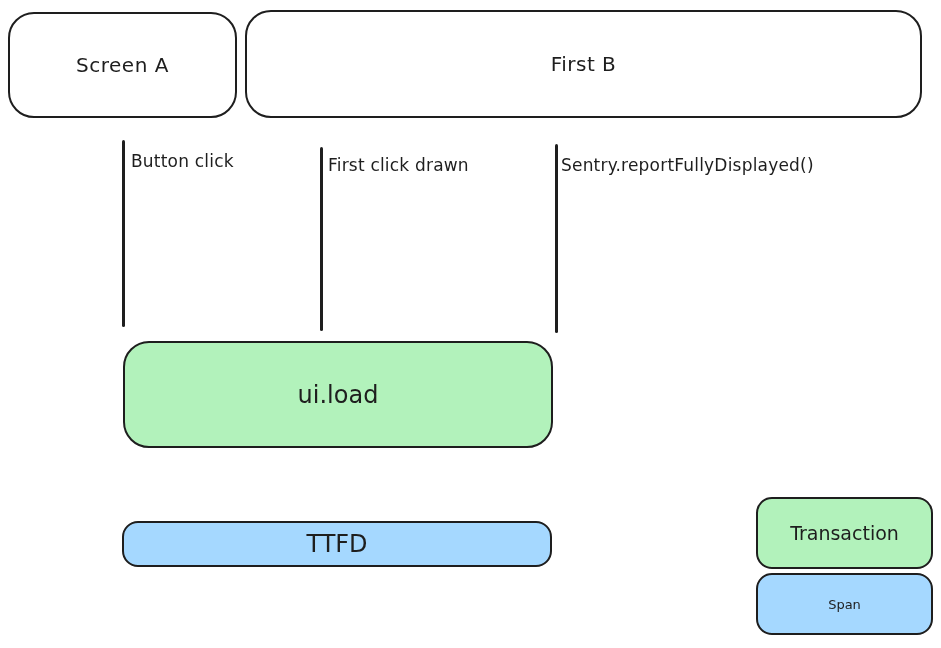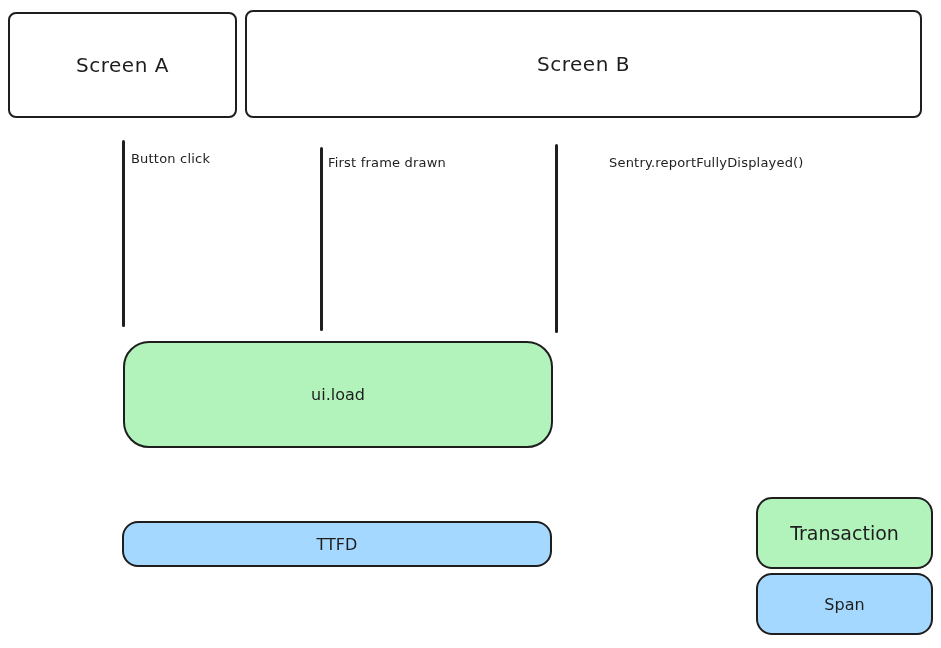--- a/index.html
+++ b/index.html
@@ -21,26 +21,26 @@
   }
   .box {
     position: absolute;
     border: 2.5px solid var(--stroke);
     display: flex;
     align-items: center;
     justify-content: center;
     background: var(--background);
   }
   .screen-box {
-    border-radius: 8px;
+    border-radius: 26px;
     font-size: 20px;
     letter-spacing: 0.5px;
   }
   .bar {
-    font-size: 16px;
+    font-size: 24px;
   }
   .bar.transaction { background: var(--transaction-fill); }
   .bar.span { background: var(--span-fill); }
   .halo-top::before {
     content: "";
     position: absolute;
     left: 10px;
     right: 14px;
     top: -7px;
     height: 24px;
@@ -62,56 +62,56 @@
     z-index: -1;
   }
   .milestone-line {
     position: absolute;
     width: 3px;
     background: var(--stroke);
     border-radius: 2px;
   }
   .milestone-label {
     position: absolute;
-    font-size: 13px;
+    font-size: 17px;
     white-space: nowrap;
     letter-spacing: 0.2px;
   }
 </style>
 </head>
 <body>
 
 <div class="canvas">
 
   <div class="box screen-box" style="left:8px; top:12px; width:229px; height:106px;">
     <span>Screen A</span>
   </div>
 
   <div class="box screen-box" style="left:245px; top:10px; width:677px; height:108px;">
-    <span>Screen B</span>
+    <span>First B</span>
   </div>
 
   <div class="milestone-line" style="left:122px; top:140px; height:187px;"></div>
   <div class="milestone-line" style="left:320px; top:147px; height:184px;"></div>
   <div class="milestone-line" style="left:555px; top:144px; height:189px;"></div>
 
   <span class="milestone-label" style="left:131px; top:151px;">Button click</span>
-  <span class="milestone-label" style="left:328px; top:155px;">First frame drawn</span>
-  <span class="milestone-label" style="left:561px; top:155px;margin-left:48px;">Sentry.reportFullyDisplayed()</span>
+  <span class="milestone-label" style="left:328px; top:155px;">First click drawn</span>
+  <span class="milestone-label" style="left:561px; top:155px;">Sentry.reportFullyDisplayed()</span>
 
   <div class="box bar transaction halo-top" style="left:123px; top:341px; width:430px; height:107px; border-radius:26px;">
     <span>ui.load</span>
   </div>
 
 
   <div class="box bar span" style="left:122px; top:521px; width:430px; height:46px; border-radius:16px;">
     <span>TTFD</span>
   </div>
 
   <div class="box bar transaction halo-bottom" style="left:756px; top:497px; width:177px; height:72px; border-radius:16px; font-size:19px;">
     <span>Transaction</span>
   </div>
 
-  <div class="box bar span" style="left:756px; top:573px; width:177px; height:62px; border-radius:16px; font-size:16px;">
+  <div class="box bar span" style="left:756px; top:573px; width:177px; height:62px; border-radius:16px; font-size:13px;">
     <span>Span</span>
   </div>
 
 </div>
 
 </body></html>

